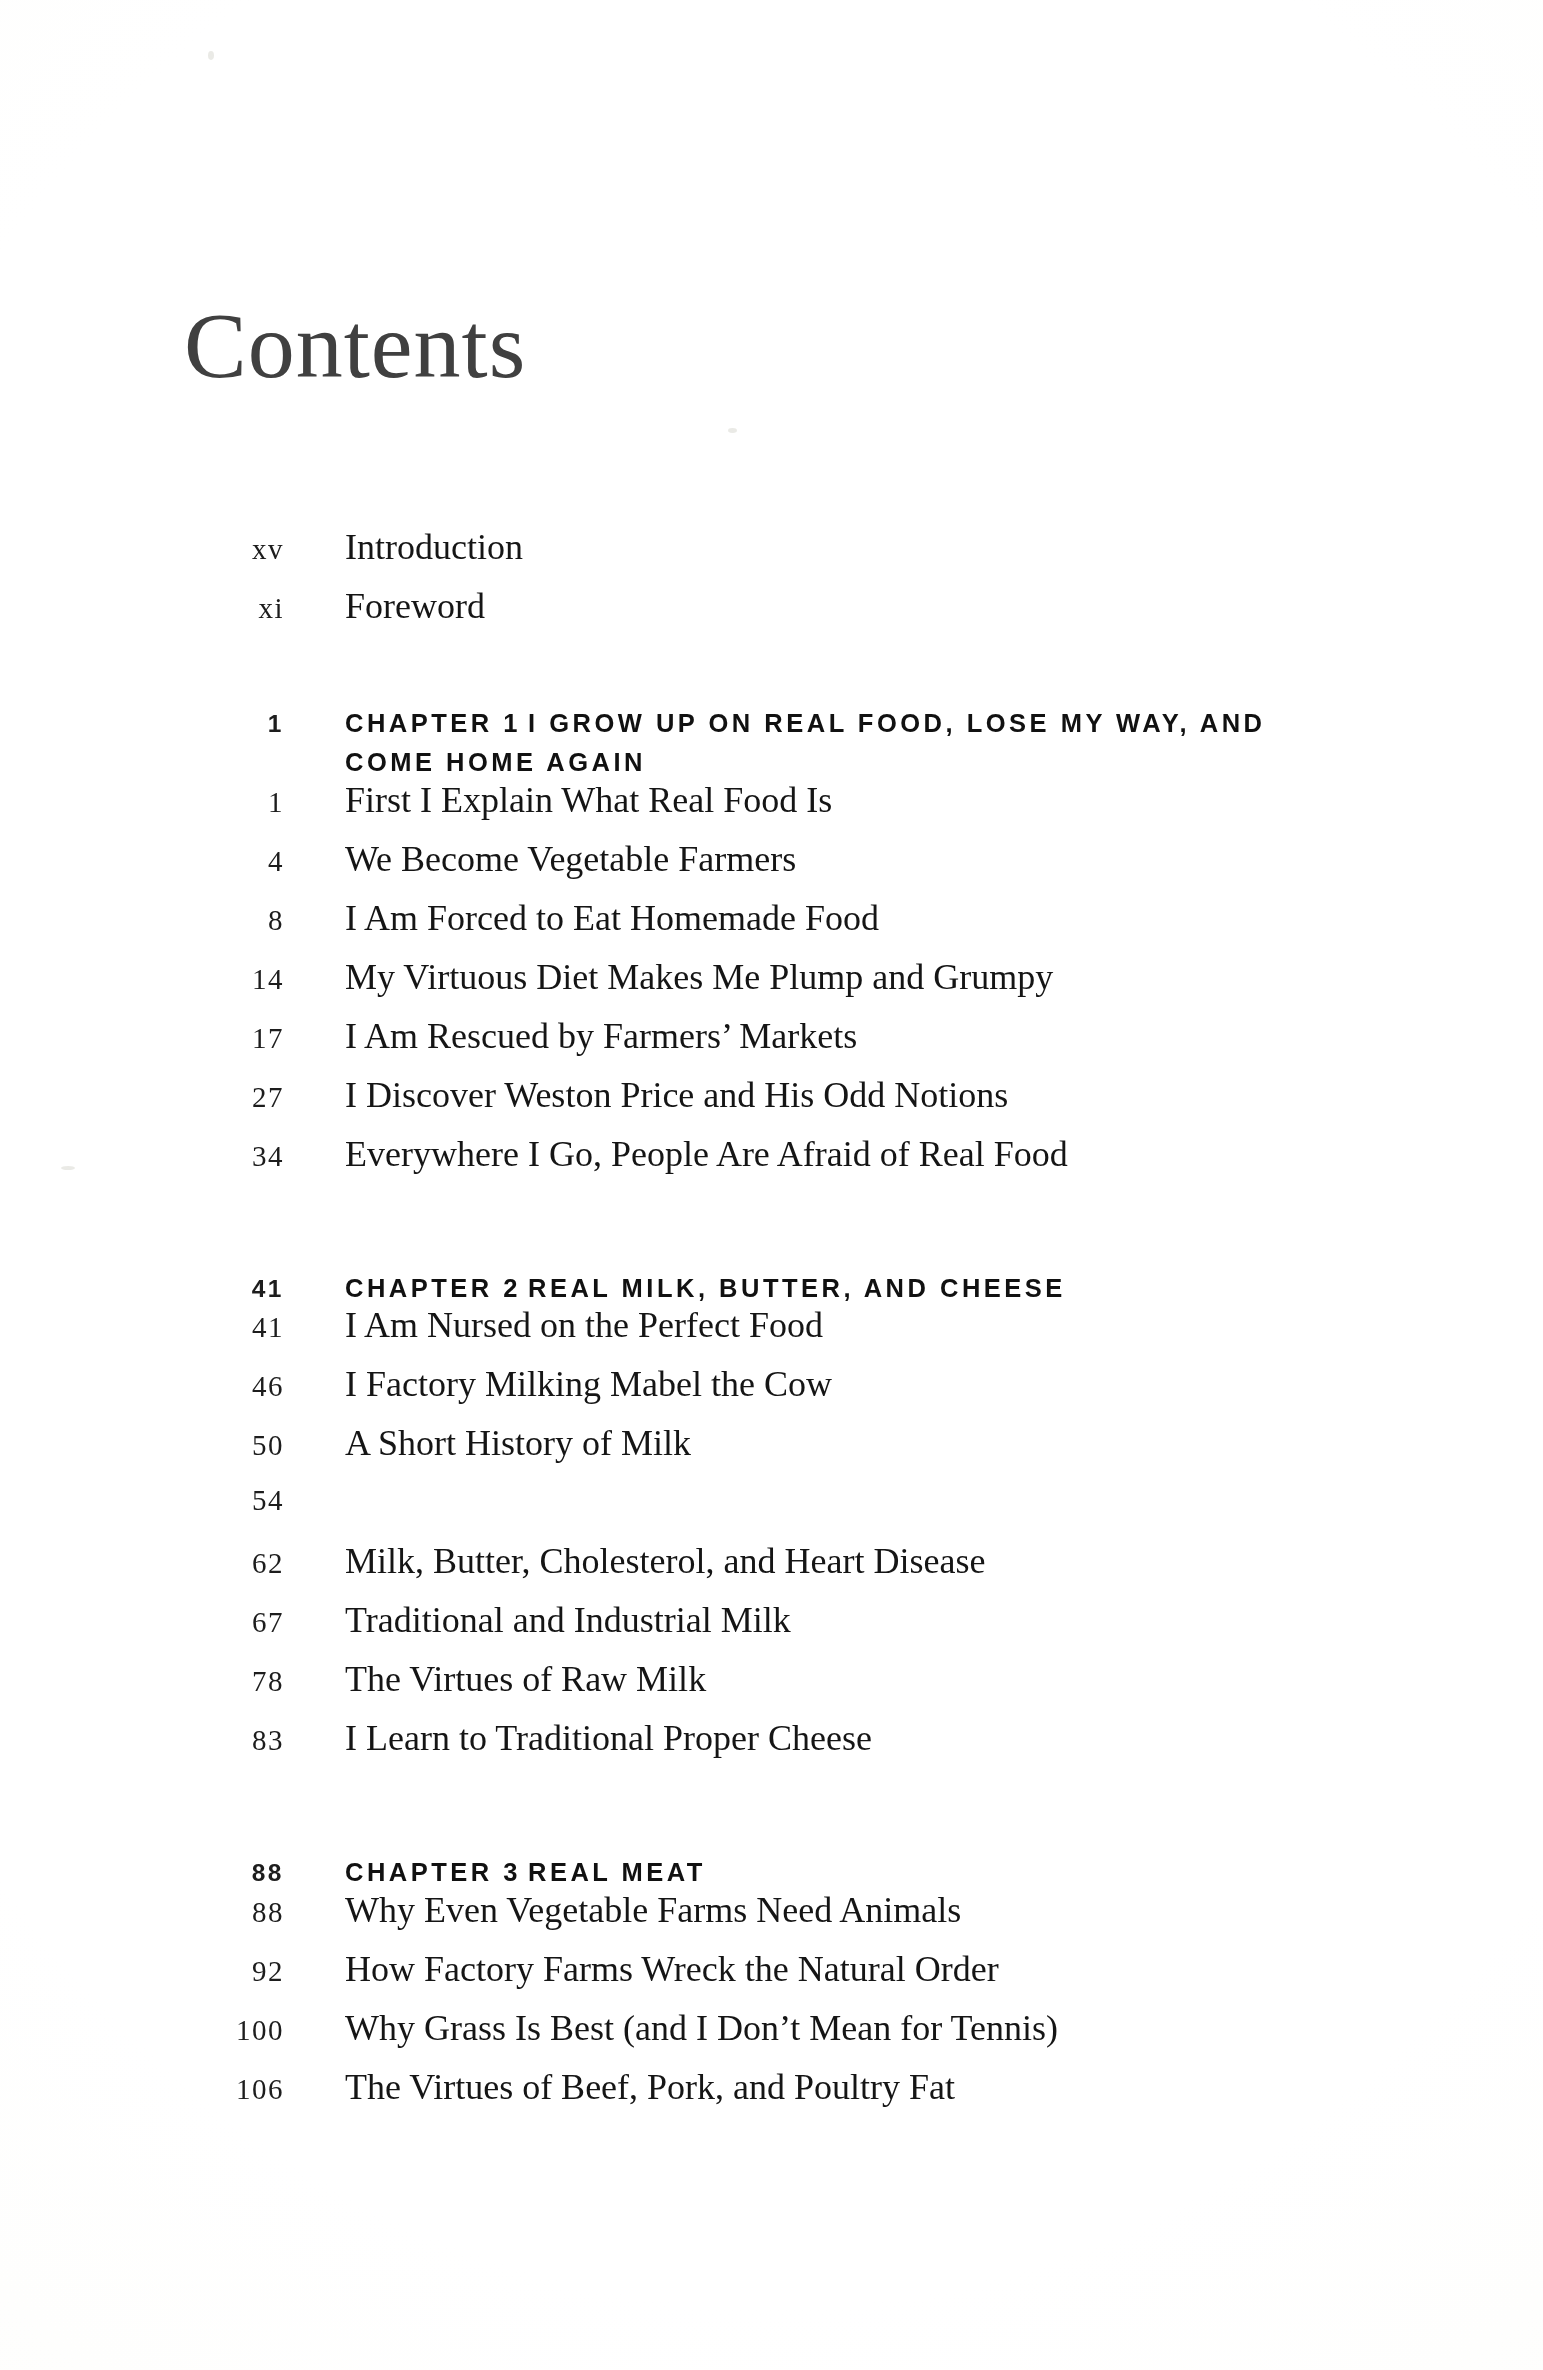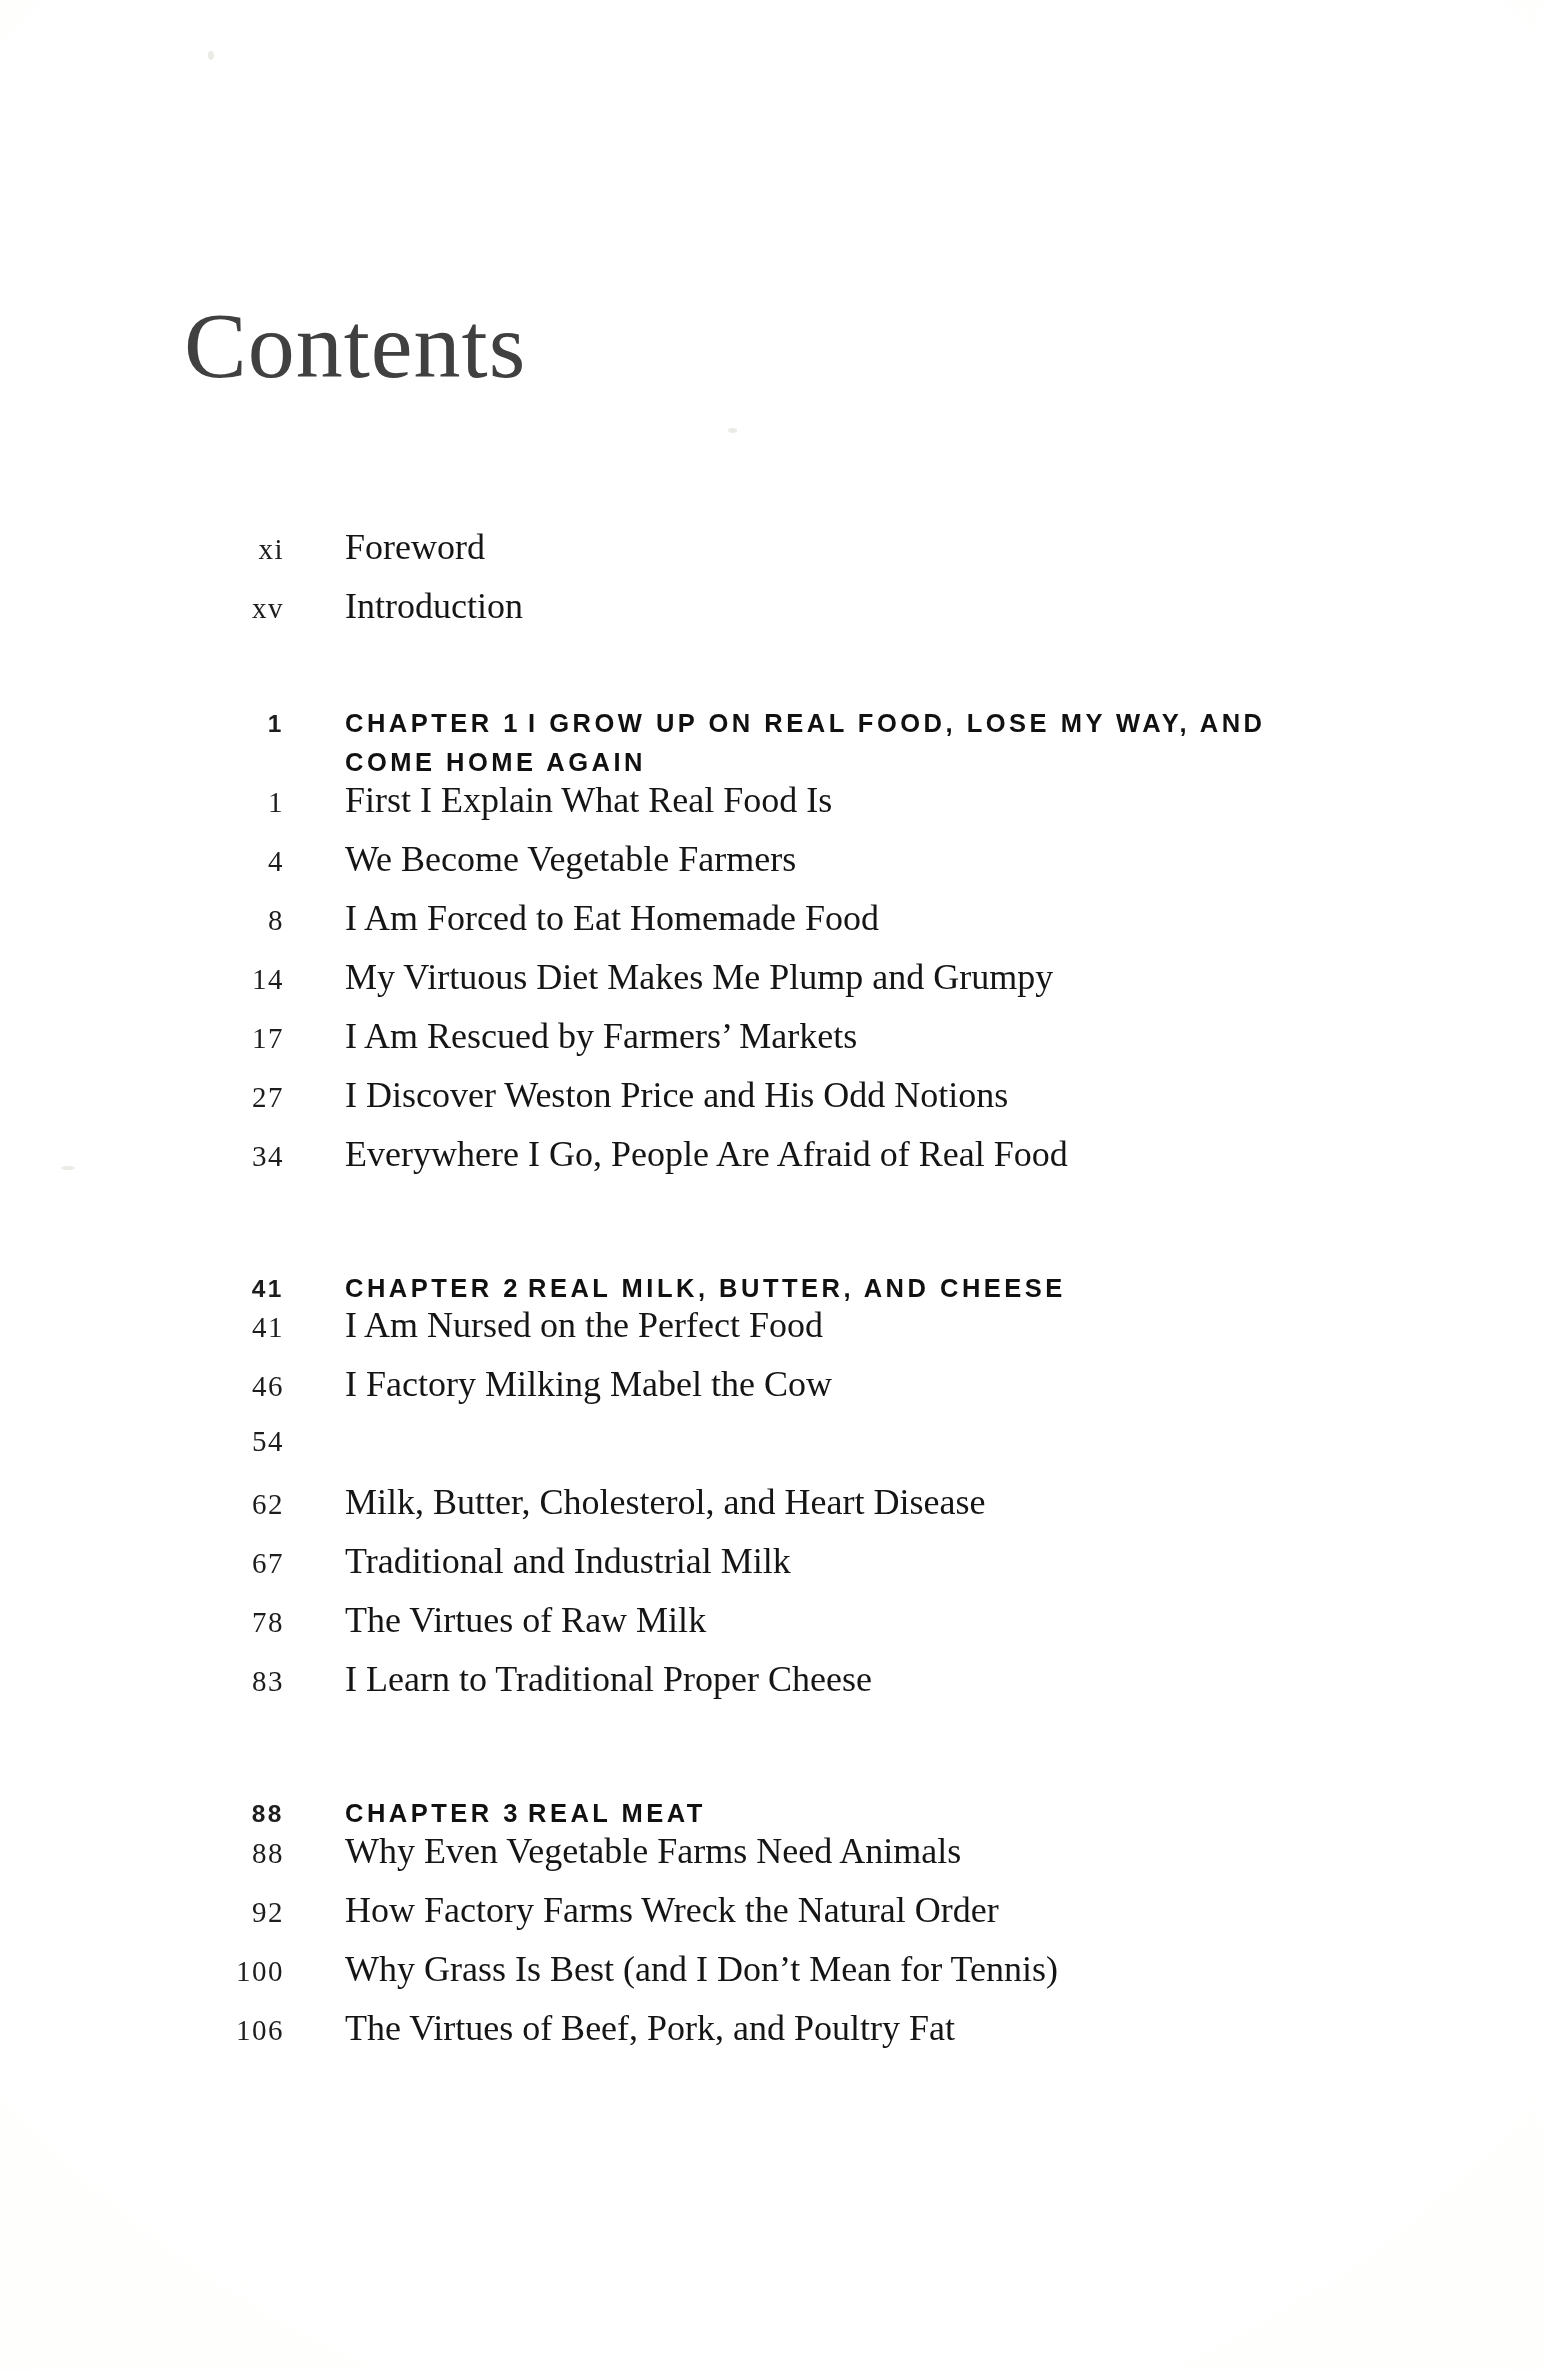--- a/index.html
+++ b/index.html
@@ -121,26 +121,26 @@
 <div class="scan-speck" style="left:61px;top:1166px;width:13.7px;height:3.9px;"></div>
 <div class="scan-speck" style="left:728px;top:428px;width:8.8px;height:4.9px;"></div>
 
 <div class="page">
 
   <h1 class="toc-title">Contents</h1>
 
   <div class="toc">
     <div class="group" id="toc-body">
         <div class="row">
+          <span class="num">xv</span>
+          <span class="label">Introduction</span>
+        </div>
+        <div class="row">
           <span class="num">xi</span>
           <span class="label">Foreword</span>
-        </div>
-        <div class="row">
-          <span class="num">xv</span>
-          <span class="label">Introduction</span>
         </div>
         <div class="gap-sm"></div>
         <div class="row chapter">
           <span class="num">1</span>
           <span class="label"><span class="chapter-tag">CHAPTER 1</span><span>I GROW UP ON REAL FOOD, LOSE MY WAY, AND COME HOME AGAIN</span></span>
         </div>
         <div class="row">
           <span class="num">1</span>
           <span class="label">First I Explain What Real Food Is</span>
         </div>
@@ -175,20 +175,24 @@
         </div>
         <div class="row">
           <span class="num">41</span>
           <span class="label">I Am Nursed on the Perfect Food</span>
         </div>
         <div class="row">
           <span class="num">46</span>
           <span class="label">I Factory Milking Mabel the Cow</span>
         </div>
         <div class="row">
+          <span class="num">50</span>
+          <span class="label">A Short History of Milk</span>
+        </div>
+        <div class="row">
           <span class="num">54</span>
         </div>
         <div class="row">
           <span class="num">62</span>
           <span class="label">Milk, Butter, Cholesterol, and Heart Disease</span>
         </div>
         <div class="row">
           <span class="num">67</span>
           <span class="label">Traditional and Industrial Milk</span>
         </div>

